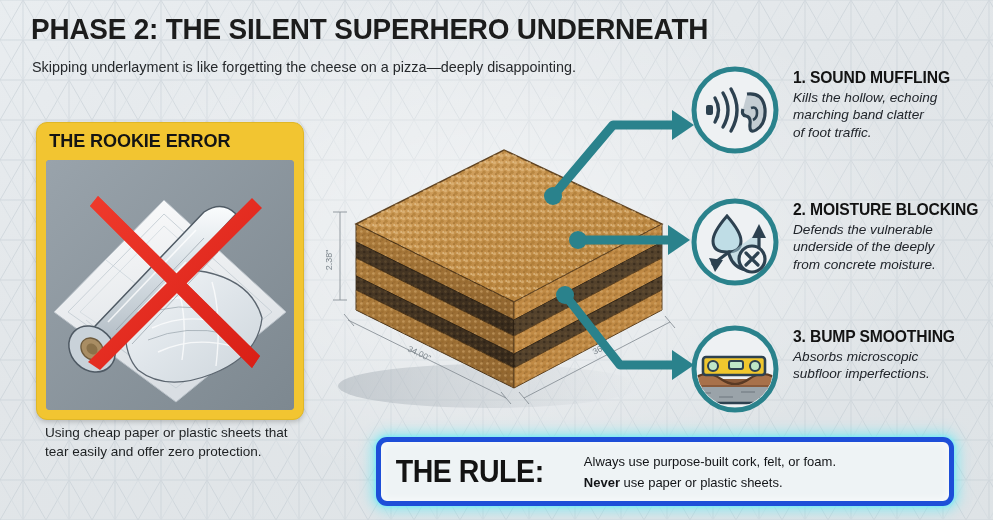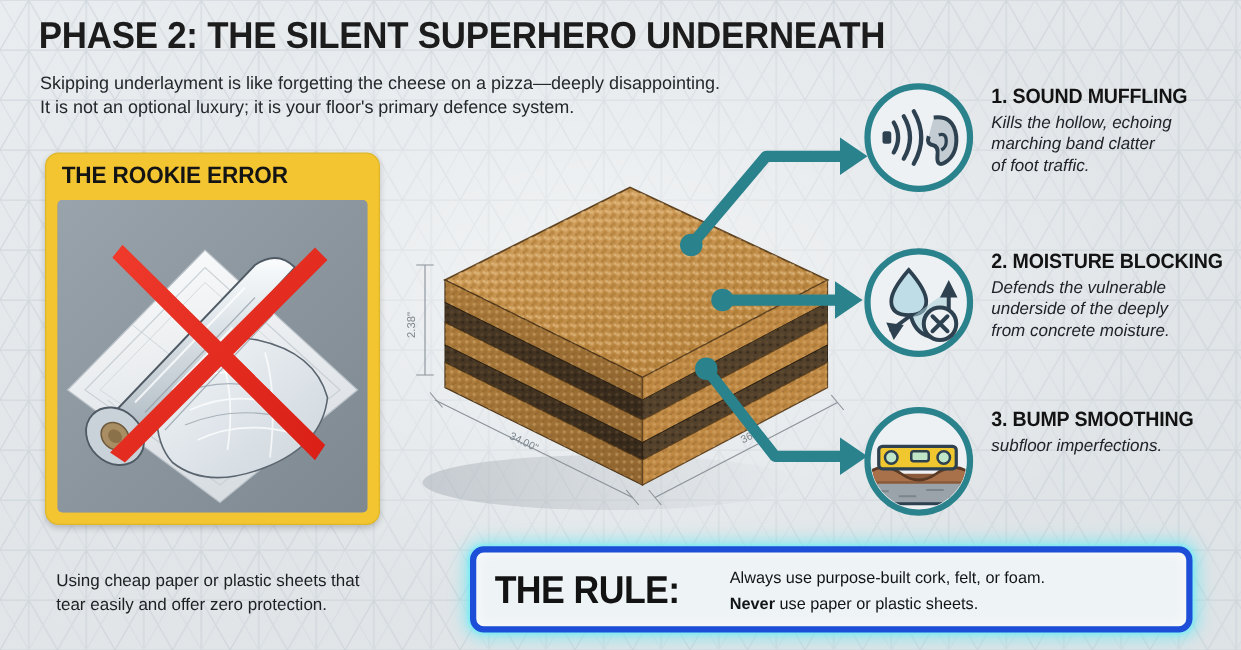--- a/index.html
+++ b/index.html
@@ -45,21 +45,21 @@
   .rookie-hd span{
     font-size:19px;font-weight:700;color:#141414;
     padding-left:13px;letter-spacing:-0.1px;
     transform:scaleX(.95);transform-origin:left center;
   }
   .rookie-img{
     position:absolute;left:9px;top:37px;right:9px;bottom:9px;
     border-radius:4px;overflow:hidden;background:#8a949c;
   }
   .cap{
-    position:absolute;left:45px;top:456px;width:262px;
+    position:absolute;left:45px;top:424px;width:262px;
     font-size:13.6px;line-height:18.5px;color:#1d2022;
   }
 
   
   .slab{position:absolute;left:318px;top:140px;width:372px;height:270px;}
 
   
   .benefit{position:absolute;}
   .b-icon{position:absolute;left:0;top:0;width:92px;height:92px;}
   .b-txt{position:absolute;left:104px;top:4px;width:192px;}
@@ -109,21 +109,20 @@
         <path d="M0 0 L23 40 M46 0 L23 40" fill="none" stroke="#ccd4da" stroke-width=".8"></path>
       </pattern>
     </defs>
     <rect width="993" height="520" fill="url(#tri)"></rect>
   </svg>
   <div class="bg-vig"></div>
 
   <div class="title">PHASE 2: THE SILENT SUPERHERO UNDERNEATH</div>
   <div class="subtitle">
     <div>Skipping underlayment is like forgetting the cheese on a pizza—deeply disappointing.</div>
-    <div>It is not an optional luxury; it is your floor's primary defence system.</div>
   </div>
 
   <div class="rookie">
     <div class="rookie-hd">
       <span>THE ROOKIE ERROR</span>
     </div>
     <div class="rookie-img">
       <svg viewBox="0 0 248 250" width="100%" height="100%" preserveAspectRatio="none">
         <defs>
           <linearGradient id="floorG" x1="0" y1="0" x2="1" y2="1">
@@ -391,20 +390,21 @@
           <rect x="40" y="38" width="14" height="8" rx="2" fill="#bfe6c7" stroke="#2d4150" stroke-width="2"></rect>
           <circle cx="24" cy="43" r="5" fill="#bfe6c7" stroke="#2d4150" stroke-width="2"></circle>
           <circle cx="66" cy="43" r="5" fill="#bfe6c7" stroke="#2d4150" stroke-width="2"></circle>
           <line x1="4" y1="80" x2="88" y2="80" stroke="#2d4150" stroke-width="2.4"></line>
         </g>
       </svg>
     </div>
     <div class="b-txt">
       <div class="b-h">3. BUMP SMOOTHING</div>
       <div class="b-p">
+        <div>Absorbs microscopic</div>
         <div>subfloor imperfections.</div>
       </div>
     </div>
   </div>
 
   <div class="rule">
     <div class="rule-lbl">THE RULE:</div>
     <div class="rule-body">
       <div class="rule-l">Always use purpose-built cork, felt, or foam.</div>
       <div class="rule-l"><b>Never</b><span> use paper or plastic sheets.</span></div>

